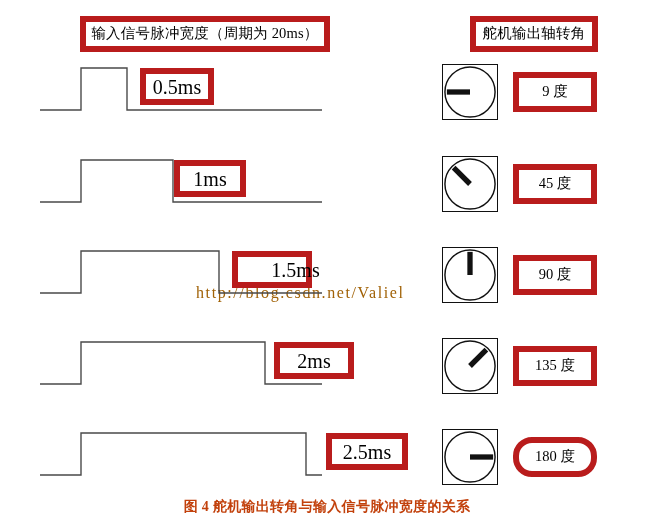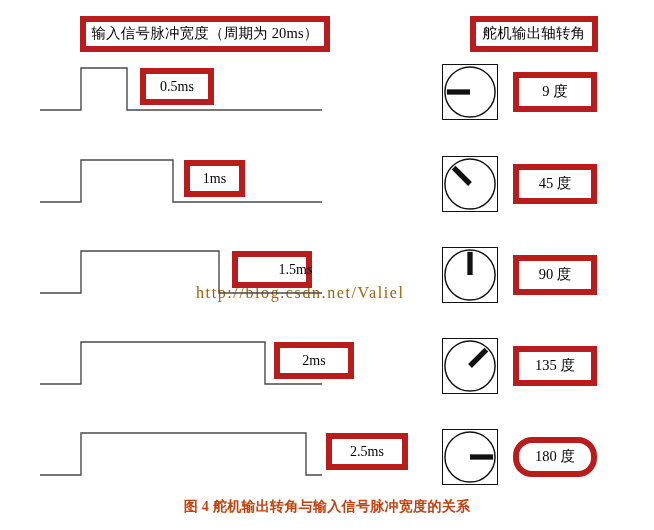--- a/index.html
+++ b/index.html
@@ -60,21 +60,21 @@
     width: 300px;
     height: 70px;
   }
   .wave-path {
     fill: none;
     stroke: #4a4a4a;
     stroke-width: 1.4;
   }
 
   .pulse-label {
-    font-size: 14px;
+    font-size: 20px;
     height: 37px;
   }
 
   
   .dial {
     position: absolute;
     box-sizing: border-box;
     width: 56px;
     height: 56px;
     border: 1.4px solid #111111;
@@ -146,21 +146,21 @@
         <line class="dial-needle" x1="28" y1="28" x2="4.00" y2="28.00"></line>
       </svg>
     </div>
     <div class="box angle-label" style="left: 513px; top: 14px;">9 度</div>
   </div>
 
   <div class="row" id="row-1">
     <svg class="wave-svg" viewBox="0 0 300 70" preserveAspectRatio="none">
       <path class="wave-path" d="M 0 52 L 41 52 L 41 10 L 133 10 L 133 52 L 282 52"></path>
     </svg>
-    <div class="box pulse-label" style="left: 184px; top: 10px; width: 61px;">1ms</div>
+    <div class="box pulse-label" style="left: 174px; top: 10px; width: 72px;">1ms</div>
     <div class="dial" style="left: 442px; top: 6px;">
       <svg class="dial-svg" viewBox="0 0 56 56">
         <circle class="dial-circle" cx="28" cy="28" r="26"></circle>
         <line class="dial-needle" x1="28" y1="28" x2="11.03" y2="11.03"></line>
       </svg>
     </div>
     <div class="box angle-label" style="left: 513px; top: 14px;">45 度</div>
   </div>
 
   <div class="row" id="row-2">

